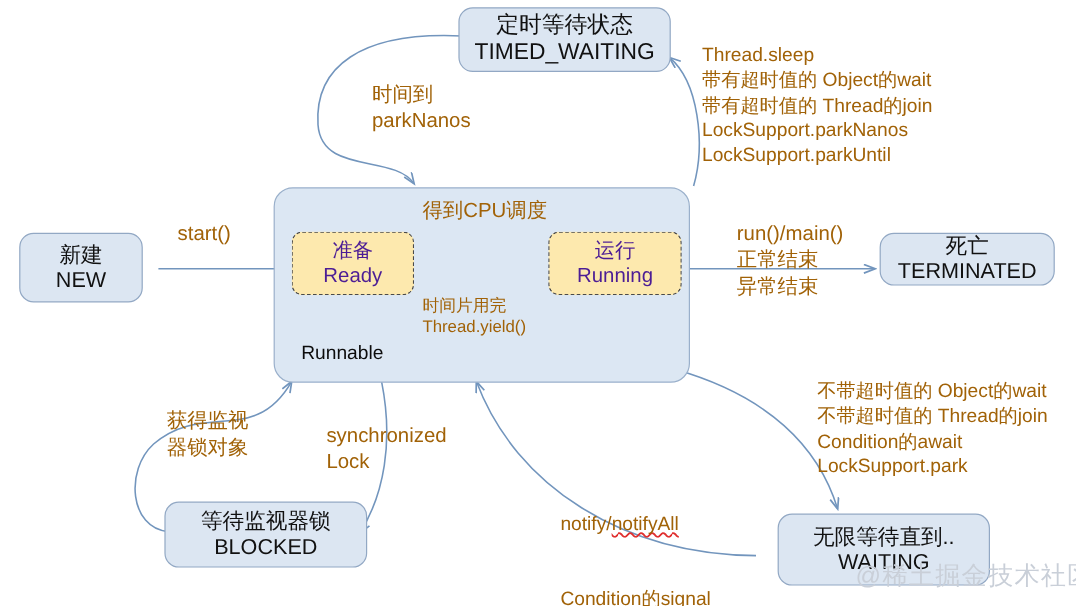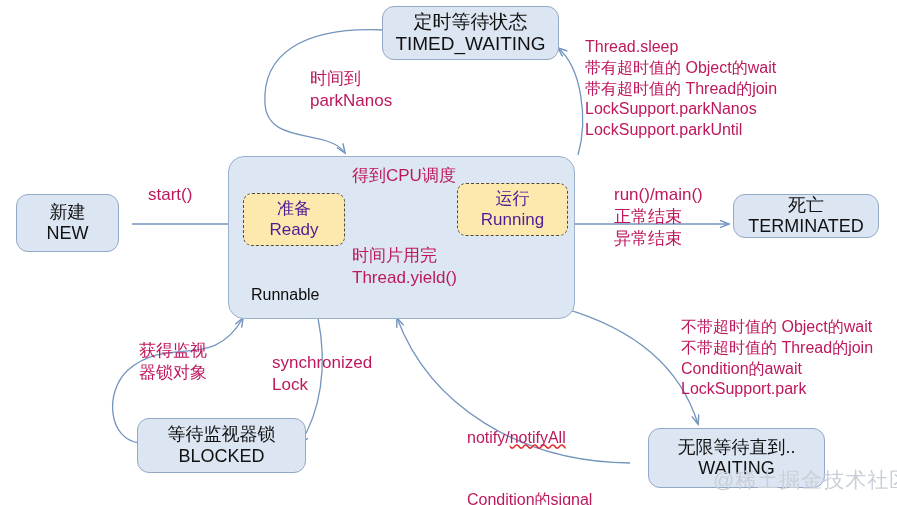--- a/index.html
+++ b/index.html
@@ -47,21 +47,21 @@
   }
   .node-yellow {
     background: #fde9ae;
     border: 1.5px dashed #4a4a4a;
     border-radius: 9px;
     color: #4c1d95;
   }
   .nline { display: block; white-space: nowrap; }
   .lbl {
     position: absolute;
-    color: #be185d;
+    color: #a16207;
     white-space: pre;
     line-height: 1.30;
   }
   .container-title {
     position: absolute;
     color: #0c0c0c;
     white-space: nowrap;
   }
   .squiggle {
     text-decoration: underline wavy #e03030;
@@ -117,21 +117,21 @@
 
   <div class="node node-container" style="left:228px; top:156px; width:347px; height:163px;">
     <span class="container-title" style="left:22px; top:129px; font-size:16px;">Runnable</span>
   </div>
 
   <div class="node node-yellow" style="left:243px; top:193px; width:102px; height:53px; font-size:17px;">
     <span class="nline">准备</span>
     <span class="nline">Ready</span>
   </div>
 
-  <div class="node node-yellow" style="left:457px; top:183px; width:111px; height:53px; font-size:17px;">
+  <div class="node node-yellow" style="left:457px; top:193px; width:111px; height:53px; font-size:17px;">
     <span class="nline">运行</span>
     <span class="nline">Running</span>
   </div>
 
   <div class="node node-blue" style="left:16px; top:194px; width:103px; height:58px; font-size:18px;">
     <span class="nline">新建</span>
     <span class="nline">NEW</span>
   </div>
 
   <div class="node node-blue" style="left:733px; top:194px; width:146px; height:44px; font-size:18px;">
@@ -146,21 +146,21 @@
 
   <div class="node node-blue" style="left:648px; top:428px; width:177px; height:60px; font-size:18px;">
     <span class="nline">无限等待直到..</span>
     <span class="nline">WAITING</span>
   </div>
 
   <div class="lbl" style="left:148px; top:184px; font-size:17px;">start()</div>
 
   <div class="lbl" style="left:352px; top:165px; font-size:17px;">得到CPU调度</div>
 
-  <div class="lbl" style="left:352px; top:245px; font-size:17px;">时间片用完
+  <div class="lbl" style="left:352px; top:245px; font-size:14px;">时间片用完
 Thread.yield()</div>
 
   <div class="lbl" style="left:310px; top:68px; font-size:17px;">时间到
 parkNanos</div>
 
   <div class="lbl" style="left:585px; top:37px; font-size:16px;">Thread.sleep
 带有超时值的 Object的wait
 带有超时值的 Thread的join
 LockSupport.parkNanos
 LockSupport.parkUntil</div>

